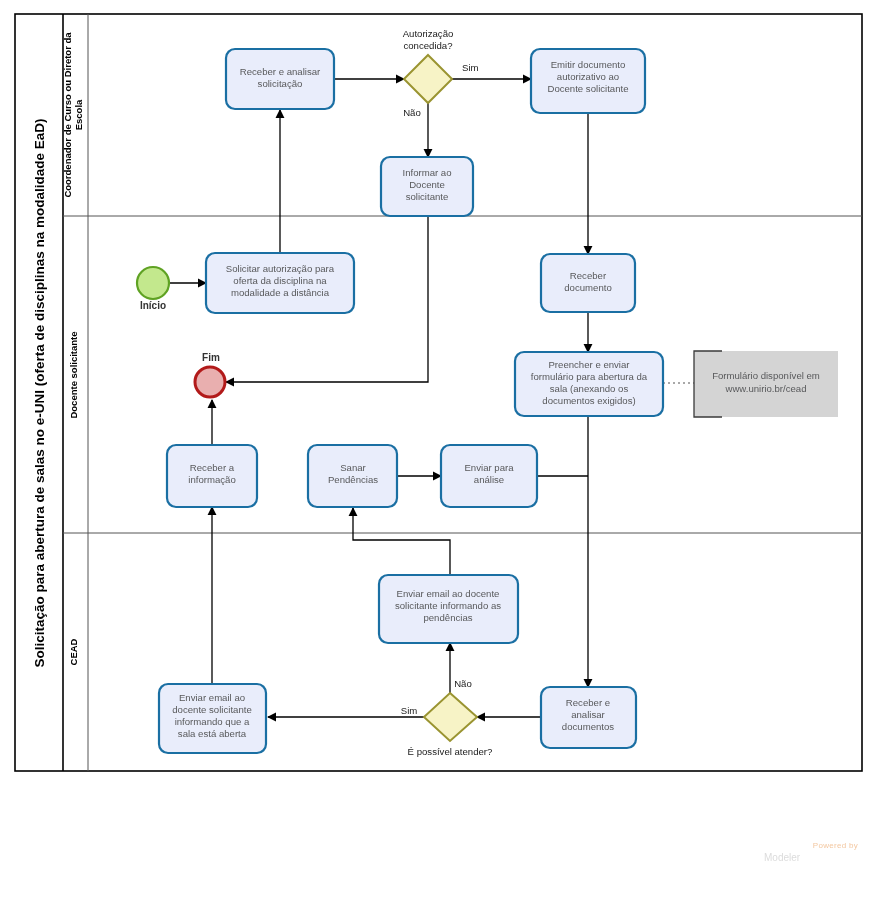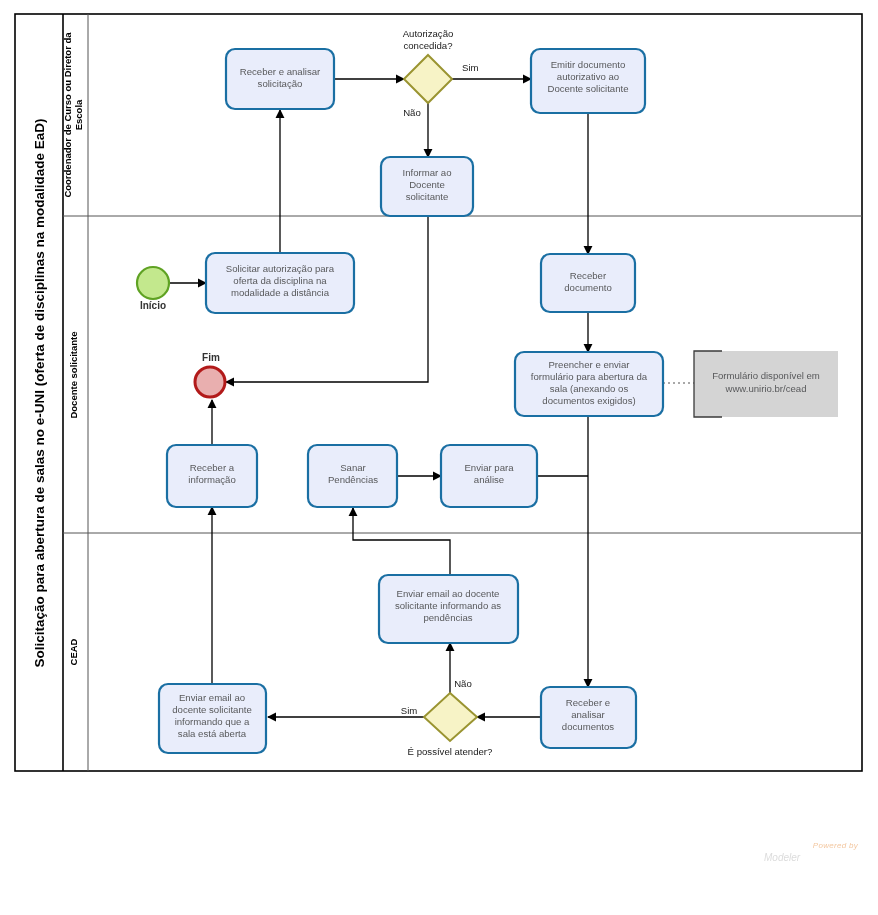--- a/index.html
+++ b/index.html
@@ -114,21 +114,20 @@
     font-size: 9.6px;
     fill: #58595B;
   }
   #brand {
     position: absolute;
     right: 18px;
     bottom: 52px;
     width: 112px;
     text-align: left;
     user-select: none;
-    font-style: italic;
   }
   #brand .powered {
     font-family: "Liberation Sans", sans-serif;
     font-size: 8px;
     color: #F3C7A0;
     letter-spacing: .3px;
     text-align: right;
     margin: 0 2px 0 0;
     line-height: 10px;
   }

